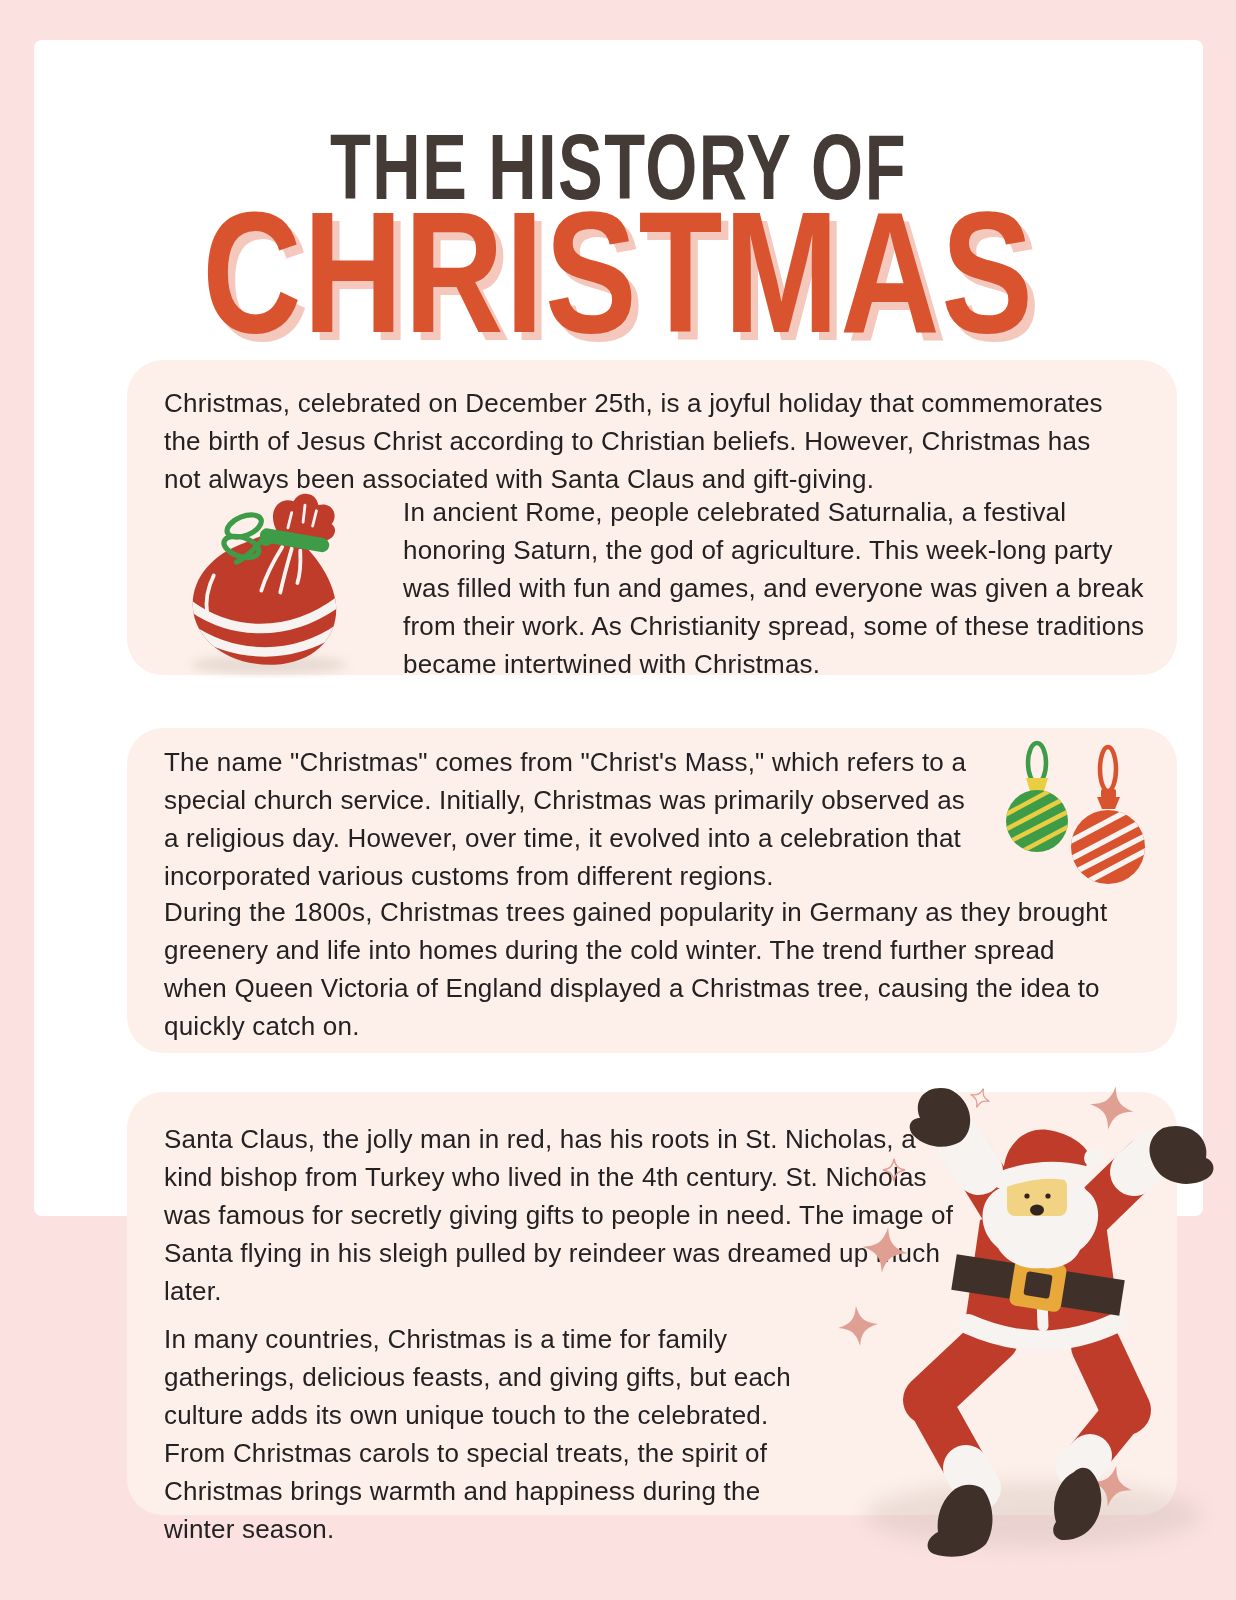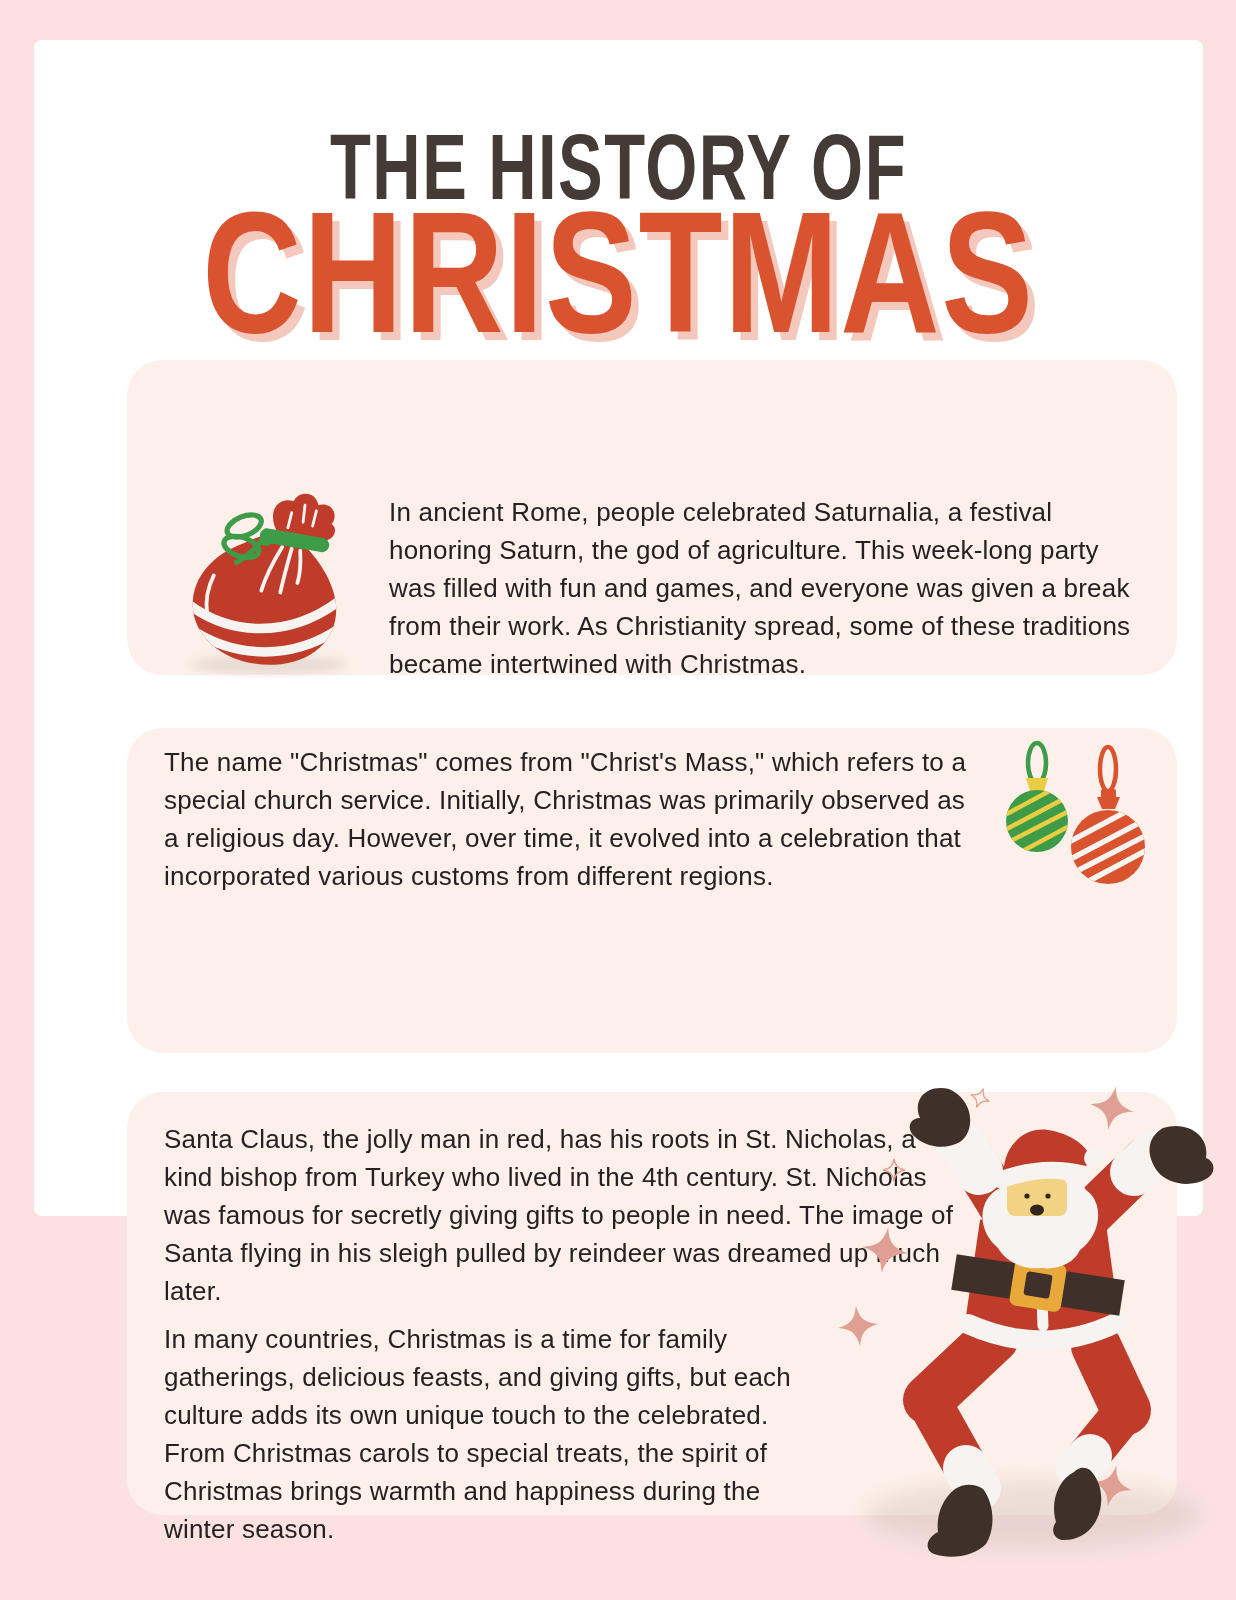--- a/index.html
+++ b/index.html
@@ -17,21 +17,21 @@
       letter-spacing:2px;color:var(--heading-dark);transform:scaleX(.72);white-space:nowrap}
   .t2{position:absolute;left:0;right:0;top:133px;text-align:center;font-size:172px;font-weight:800;
       letter-spacing:2px;color:var(--heading-orange);transform:scaleX(.80);white-space:nowrap;
       text-shadow:9px 8px 0 var(--heading-shadow)}
   .card{position:absolute;left:93px;width:1050px;background:var(--card-peach);border-radius:36px}
   .card1{top:320px;height:315px}
   .card2{top:688px;height:325px}
   .card3{top:1052px;height:423px}
   .p{position:absolute;font-size:26px;line-height:38px;letter-spacing:.2px;color:var(--body-text)}
   .p1{left:37px;top:24px;width:965px}
-  .p2{left:262px;top:133px;width:745px}
+  .p2{left:276px;top:133px;width:745px}
   .p3{left:37px;top:15px;width:815px}
   .p4{left:37px;top:165px;width:955px}
   .p5{left:37px;top:28px;width:790px}
   .p6{left:37px;top:228px;width:655px}
   .sack{position:absolute;left:45px;top:128px;width:190px;height:190px}
   .orn{position:absolute;right:28px;top:8px;width:172px;height:152px}
   .santa{position:absolute;left:828px;top:1058px;width:392px;height:505px}
   svg{display:block;width:100%;height:100%}
   .f-red{fill:var(--il-red)} .f-dark{fill:var(--il-dark)} .f-dark2{fill:#33241d}
   .f-gold{fill:var(--il-gold)} .f-face{fill:var(--il-face)} .f-beard{fill:var(--il-white)}
@@ -48,20 +48,21 @@
 </head>
 <body>
 
 <div class="canvas">
   <div class="page">
 
     <div class="t1">THE HISTORY OF</div>
     <div class="t2">CHRISTMAS</div>
 
     <section class="card card1">
+      <p class="p p1">Christmas, celebrated on December 25th, is a joyful holiday that commemorates the birth of Jesus Christ according to Christian beliefs. However, Christmas has not always been associated with Santa Claus and gift-giving.</p>
       <div class="sack">
         <svg viewBox="0 0 200 200" aria-hidden="true">
           <defs>
             <filter id="blur4" x="-50%" y="-50%" width="200%" height="200%">
                 <feGaussianBlur stdDeviation="5"></feGaussianBlur>
               </filter>
             <path id="sackbody" d="M112,46 C100,48 88,52 76,58 C42,70 20,96 22,126 C24,160 60,188 108,186 C152,184 178,154 172,118 C168,94 150,68 130,52 C124,47 118,45 112,46 Z"></path>
             <clipPath id="sackclip">
                 <use href="#sackbody"></use>
               </clipPath>
@@ -122,20 +123,21 @@
           <path class="f-orange" d="M120,61 L143,61 L138,73 L125,73 Z"></path>
           <circle cx="131" cy="111" r="37" class="f-orange"></circle>
           <g clip-path="url(#oclip)" class="st-white" stroke-width="5.5">
             <path d="M92,124 L168,84"></path>
               <path d="M96,137 L170,99"></path>
             <path d="M110,146 L170,114"></path>
               <path d="M92,106 L152,74"></path>
           </g>
         </svg>
       </div>
+      <p class="p p4">During the 1800s, Christmas trees gained popularity in Germany as they brought greenery and life into homes during the cold winter. The trend further spread when Queen Victoria of England displayed a Christmas tree, causing the idea to quickly catch on.</p>
     </section>
 
     <section class="card card3">
       <p class="p p5">Santa Claus, the jolly man in red, has his roots in St. Nicholas, a kind bishop from Turkey who lived in the 4th century. St. Nicholas was famous for secretly giving gifts to people in need. The image of Santa flying in his sleigh pulled by reindeer was dreamed up much later.</p>
       <p class="p p6">In many countries, Christmas is a time for family gatherings, delicious feasts, and giving gifts, but each culture adds its own unique touch to the celebrated. From Christmas carols to special treats, the spirit of Christmas brings warmth and happiness during the winter season.</p>
     </section>
 
   </div>
 
   <div class="santa">

